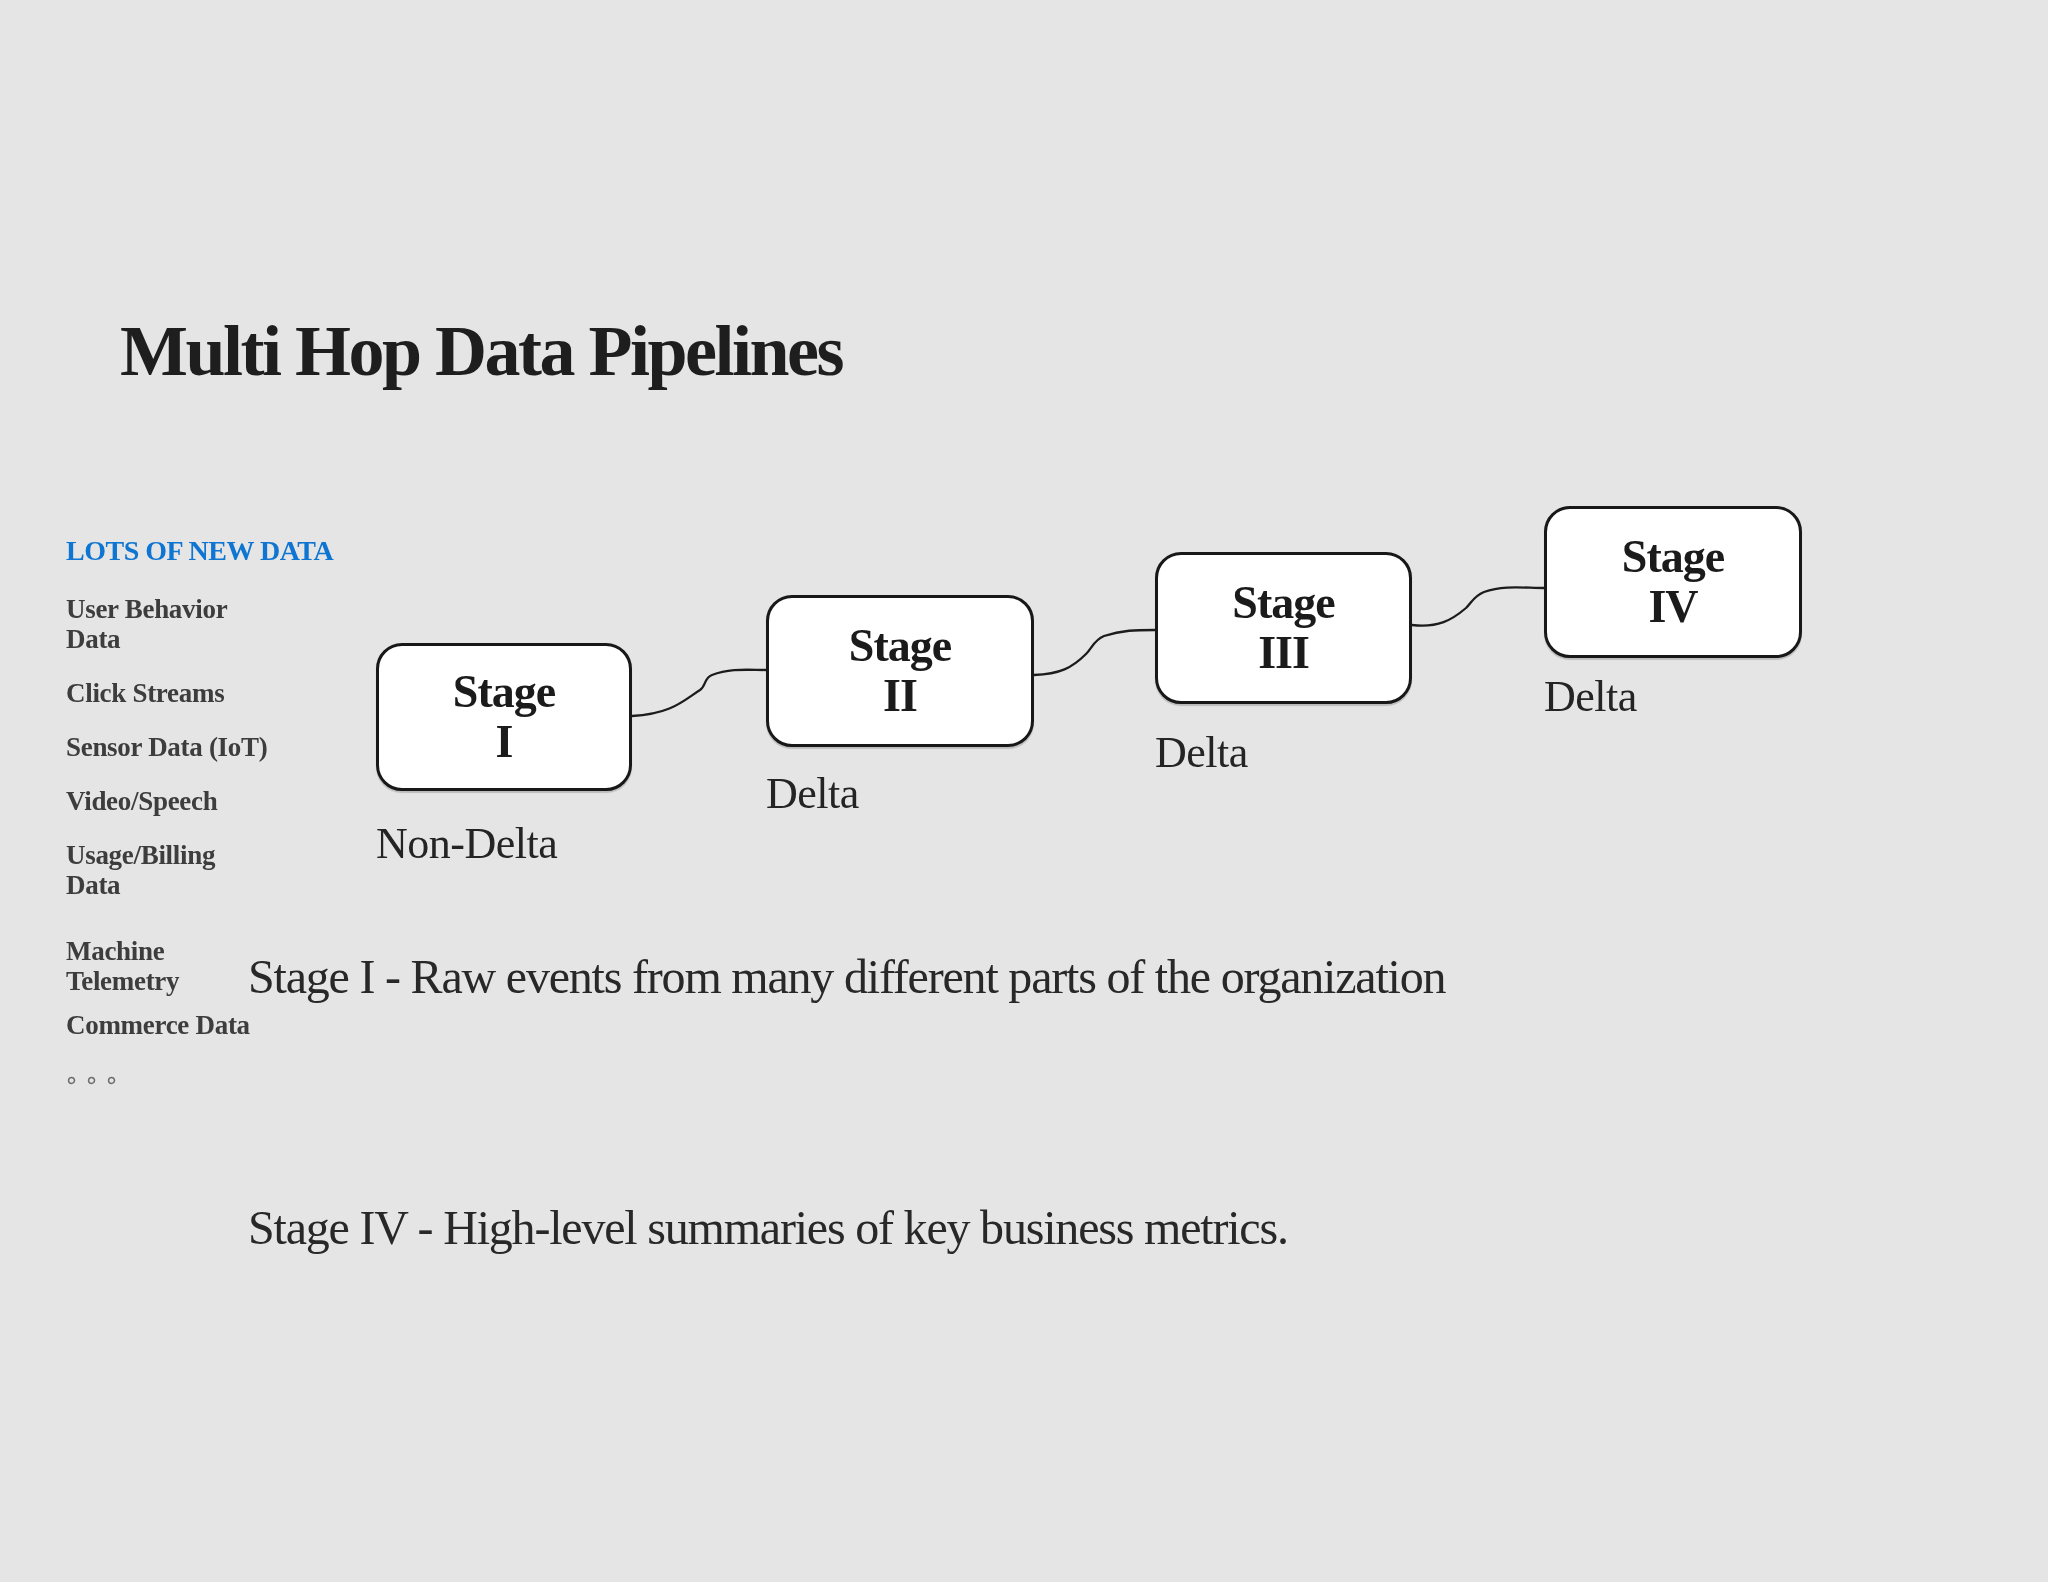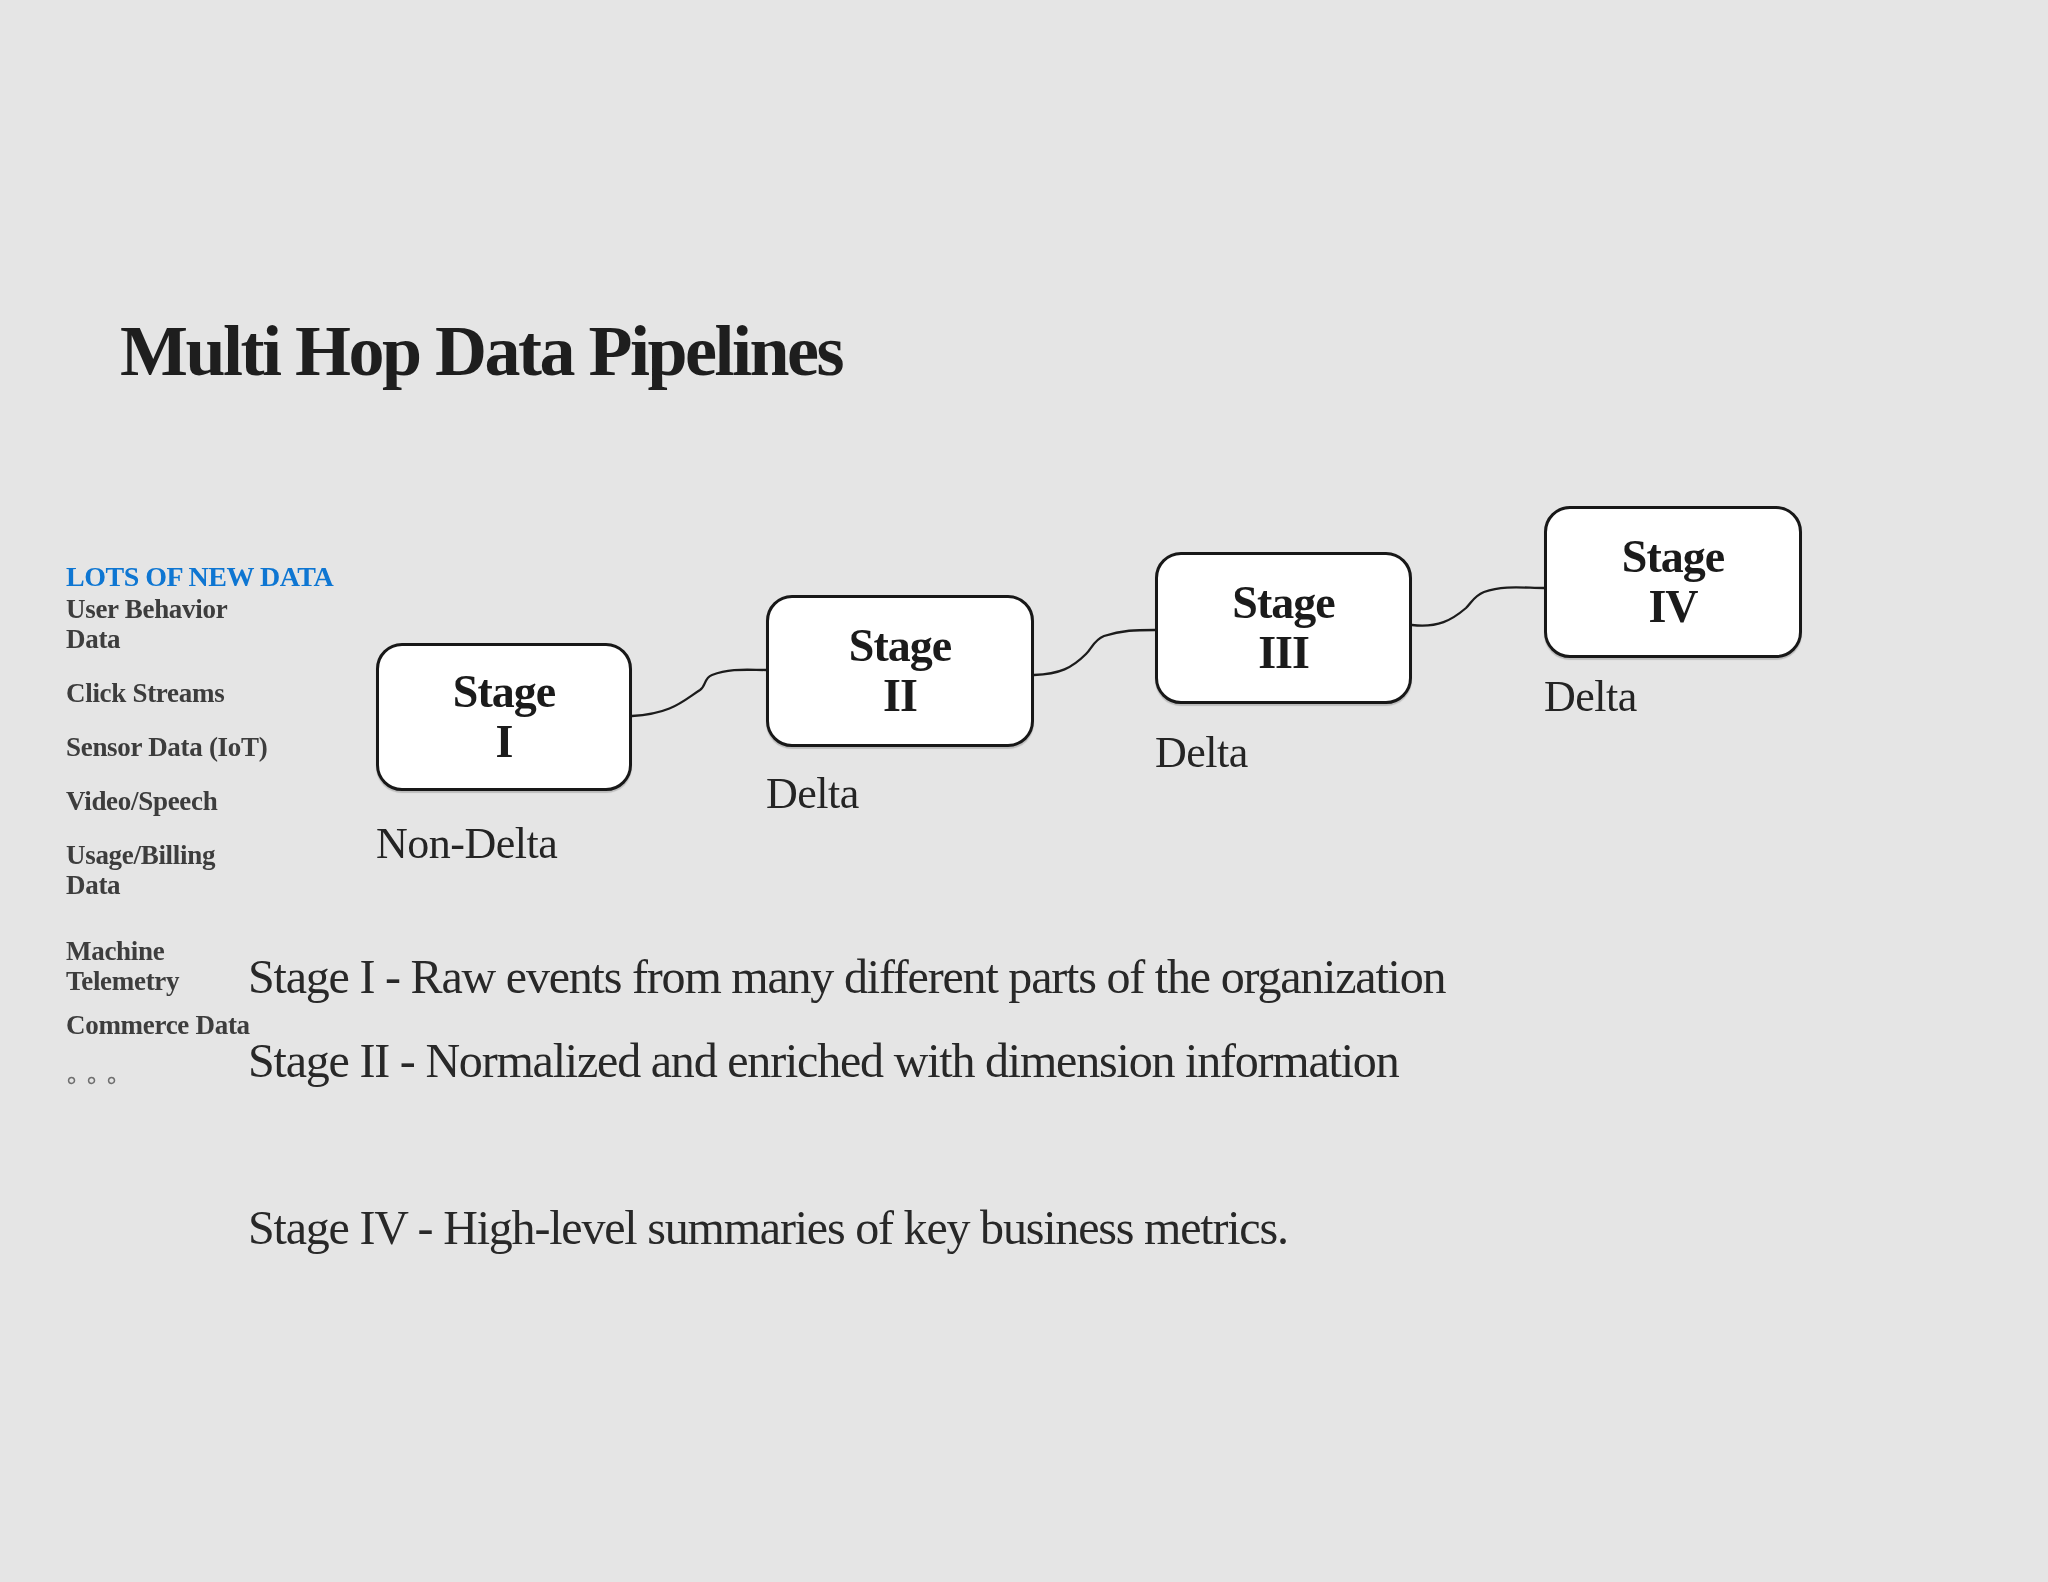--- a/index.html
+++ b/index.html
@@ -10,21 +10,21 @@
     overflow:hidden;
     font-family:Liberation Serif, serif;
     color:#222;
   }
   .title{
     position:absolute;left:120px;top:308px;
     font-size:72px;font-weight:700;letter-spacing:-2.5px;
     color:#1e1e1e;line-height:86px;white-space:nowrap;
   }
   .nd-heading{
-    position:absolute;left:66px;top:561px;
+    position:absolute;left:66px;top:535px;
     font-size:28px;font-weight:700;letter-spacing:-0.5px;
     color:#0e76d2;white-space:nowrap;
   }
   .nd-item{
     position:absolute;left:66px;
     font-size:27px;font-weight:600;letter-spacing:-0.3px;
     color:#3d3d3d;line-height:30px;white-space:pre-line;
   }
   .nd-more{
     position:absolute;left:64px;top:1066px;
@@ -117,16 +117,15 @@
     <span class="stage-label">Stage
 IV</span>
   </div>
 
   <div class="storage-label storage-1">Non-Delta</div>
   <div class="storage-label storage-2">Delta</div>
   <div class="storage-label storage-3">Delta</div>
   <div class="storage-label storage-4">Delta</div>
 
   <div class="desc desc-1">Stage I - Raw events from many different parts of the organization</div>
-  <div class="desc desc-2">Stage II - Normalized and enriched with dimension information</div>
   <div class="desc desc-4">Stage IV - High-level summaries of key business metrics.</div>
 
 </div>
 
 </body></html>

